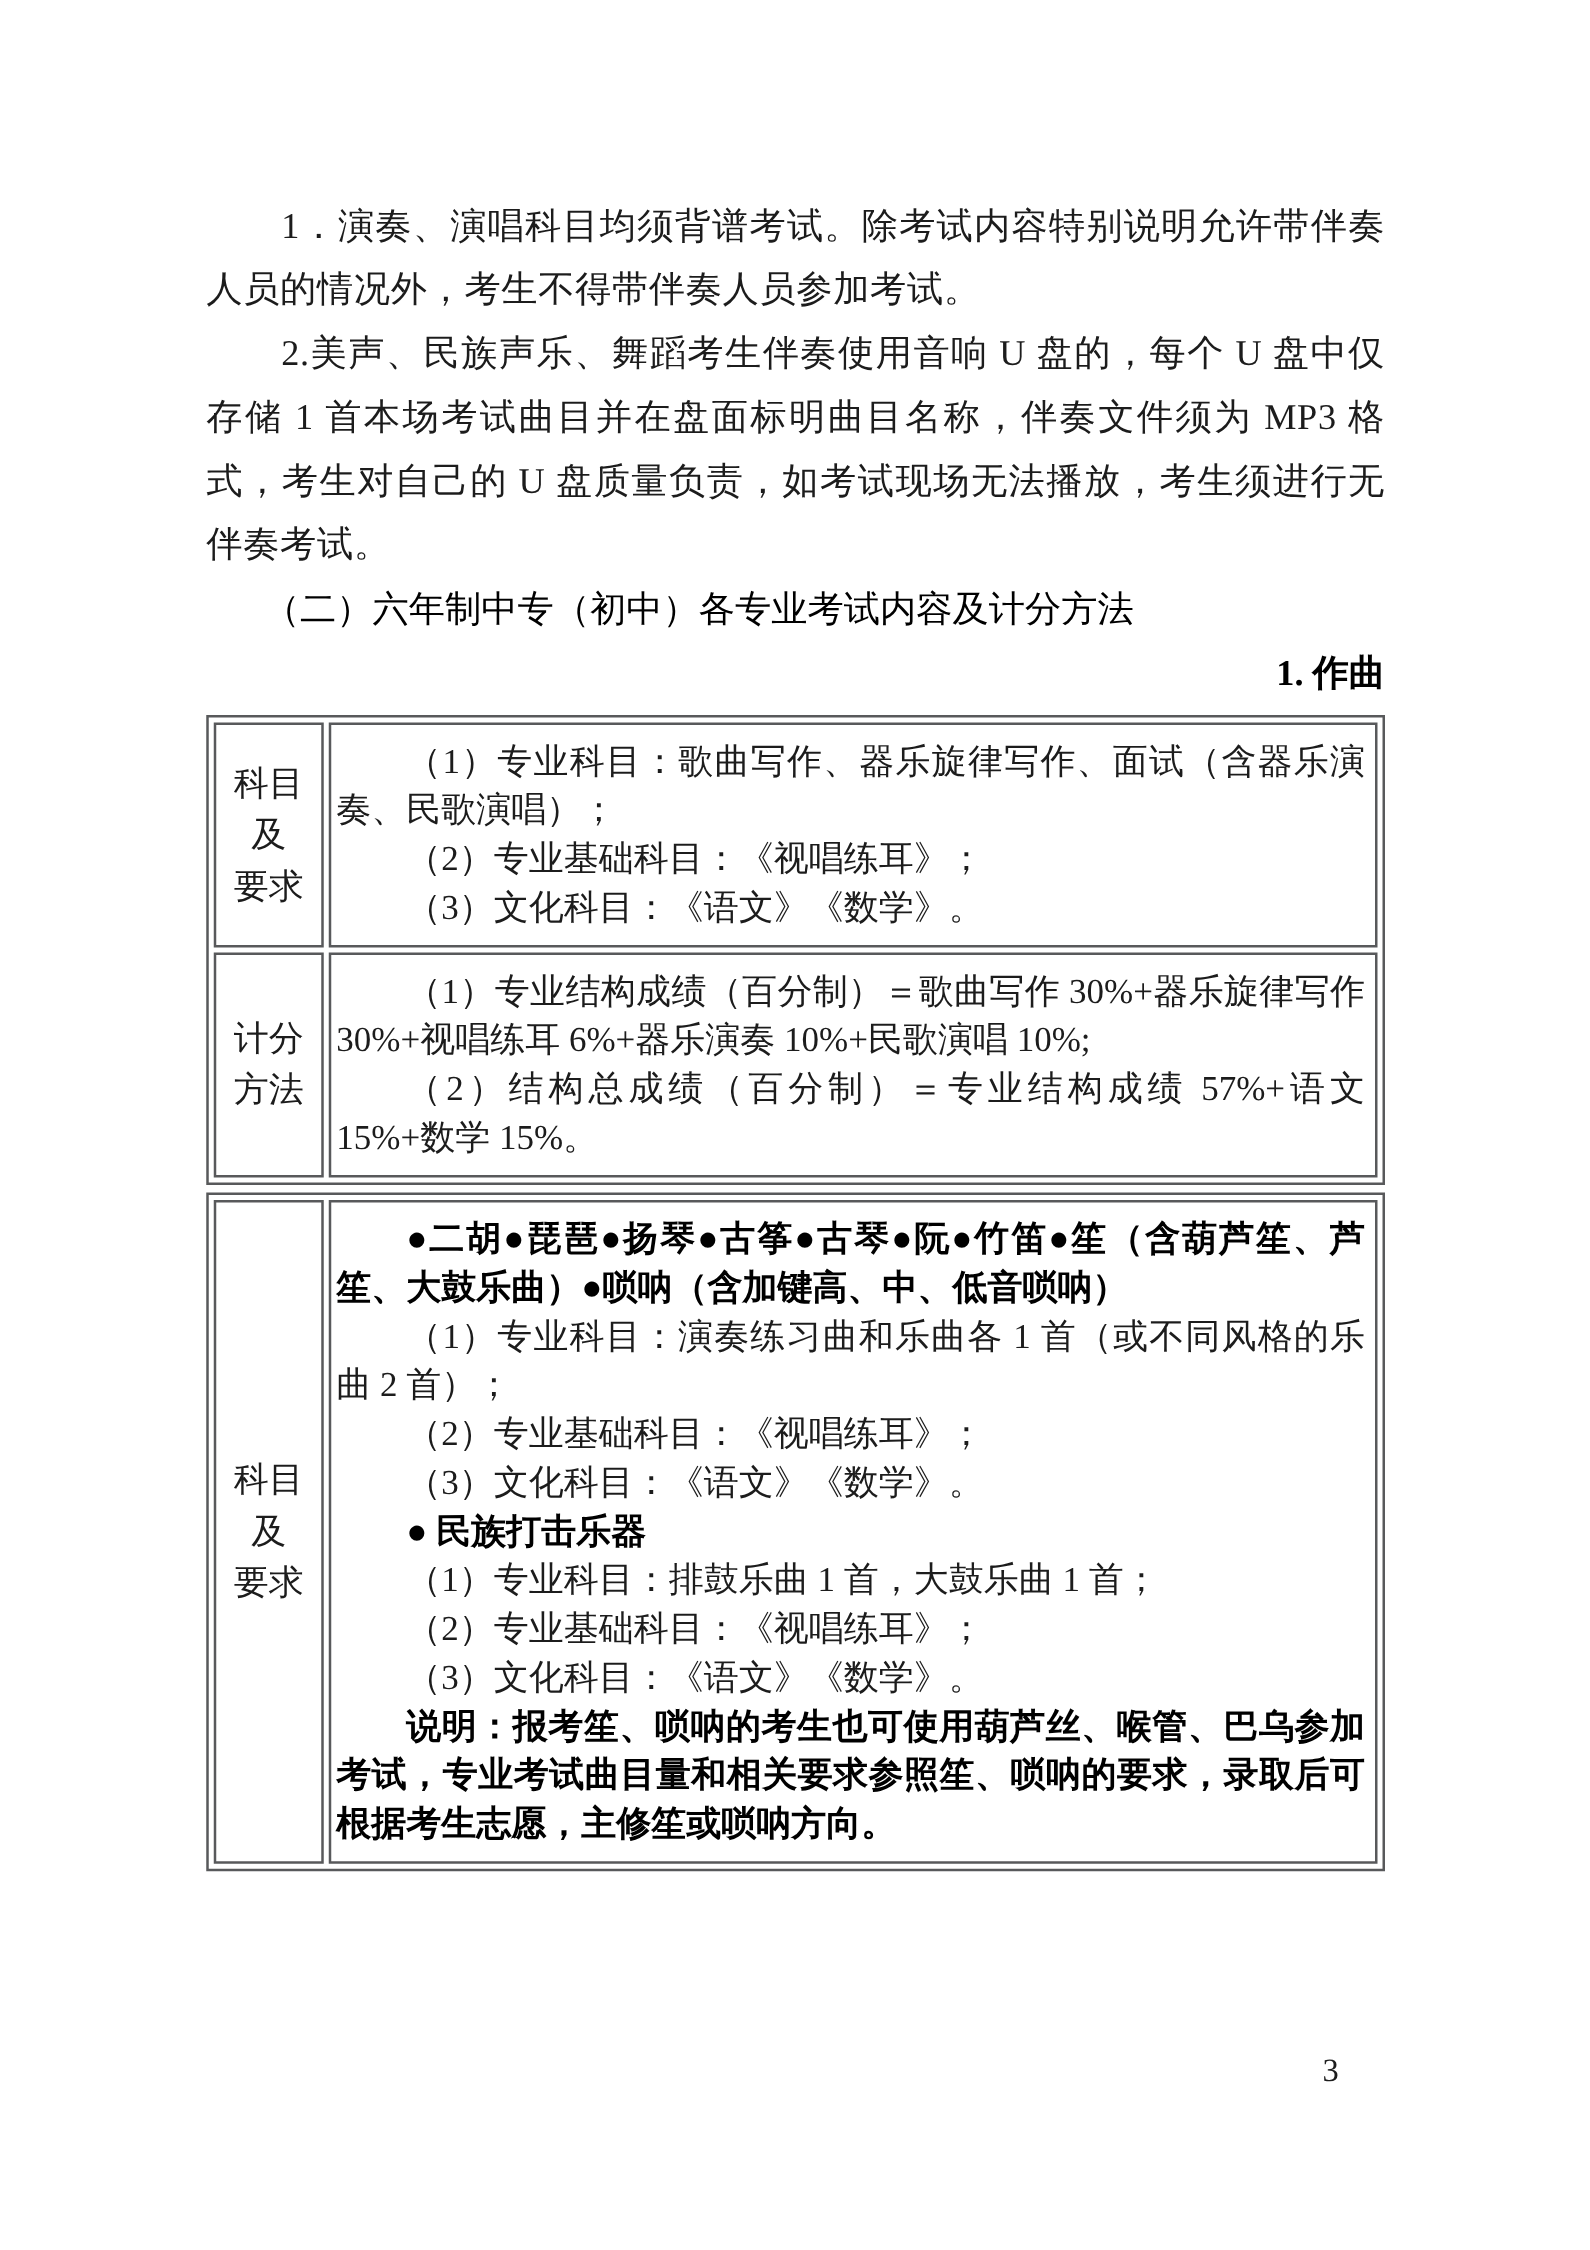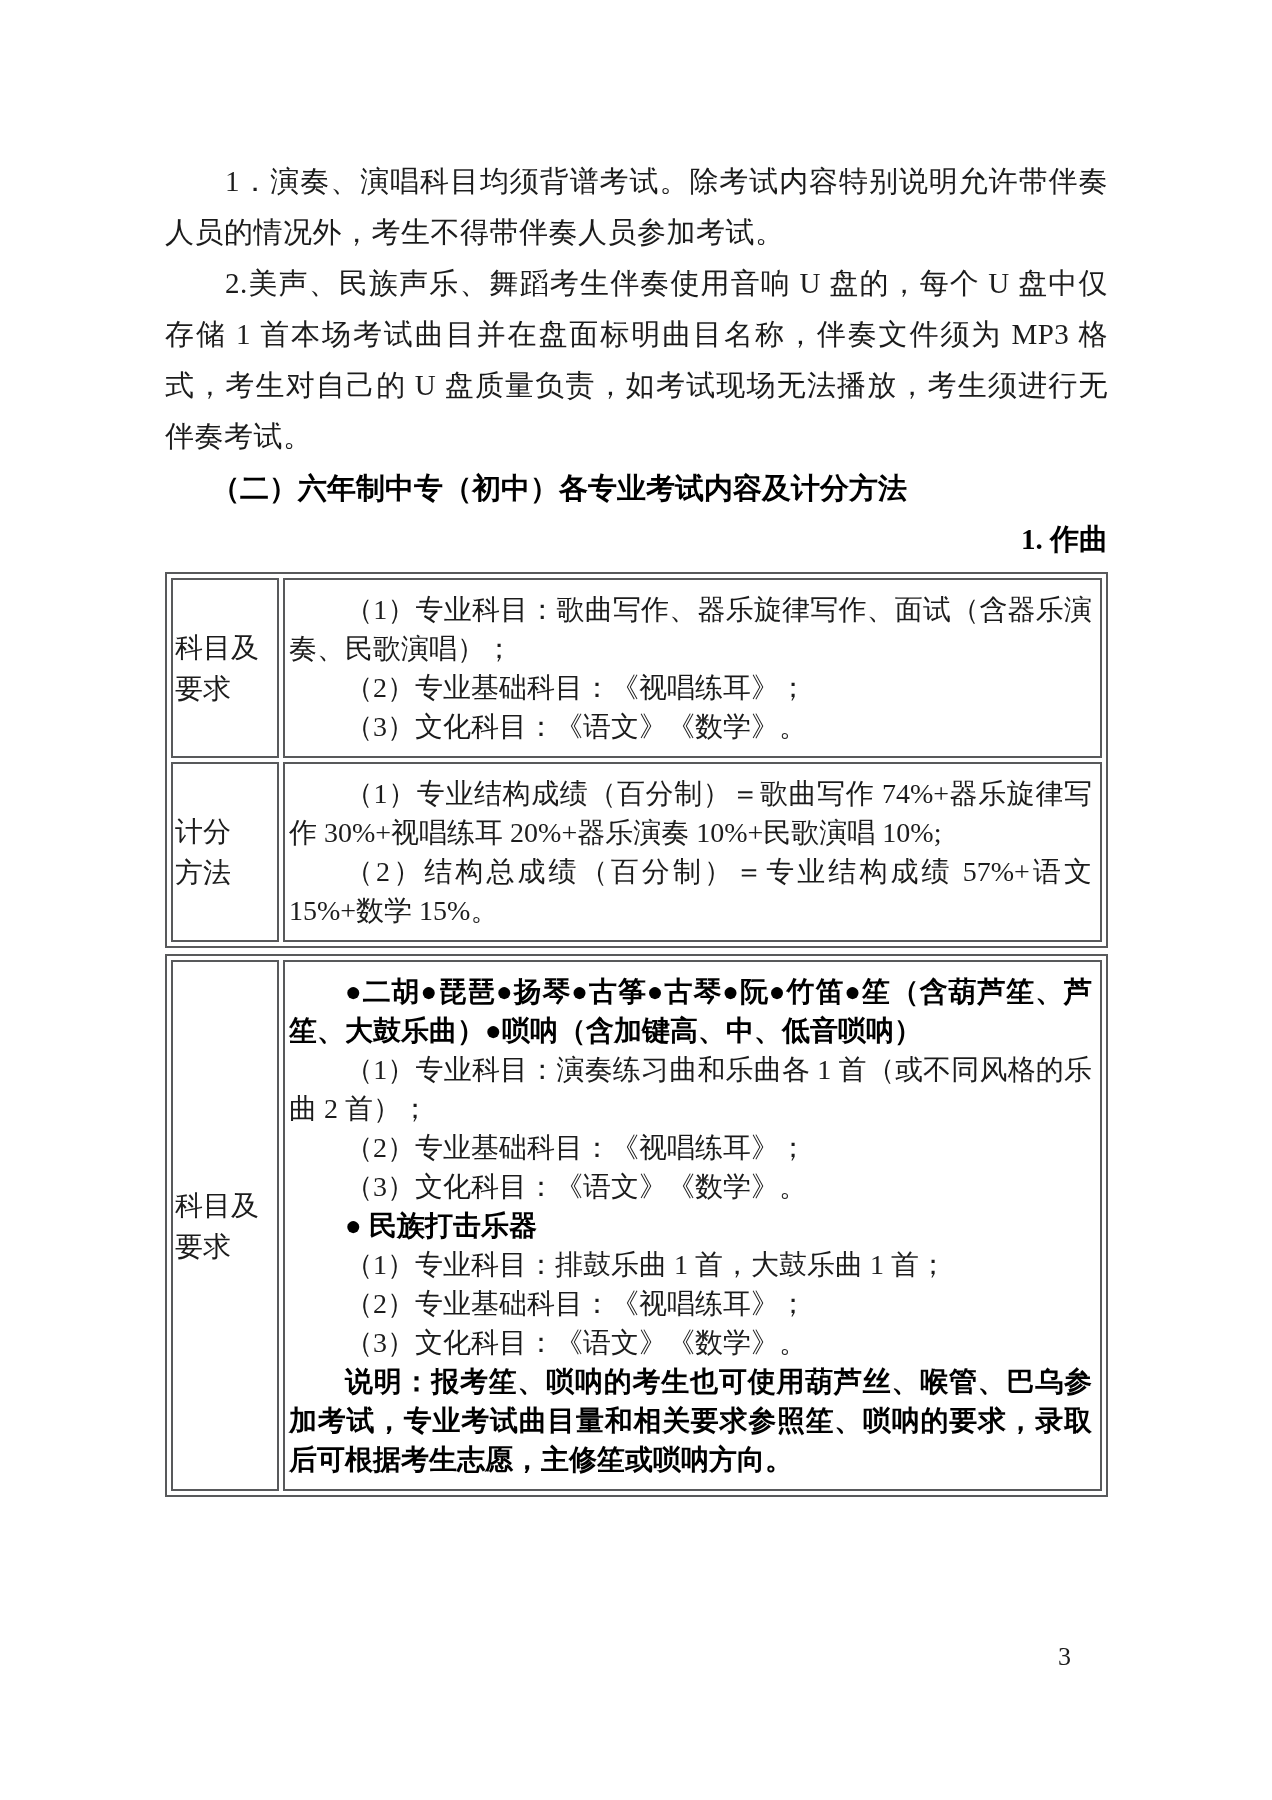--- a/index.html
+++ b/index.html
@@ -19,21 +19,21 @@
     font-size: 29px;
     line-height: 51px;
     text-align: justify;
     text-indent: 60px;
     letter-spacing: 0.5px;
   }
   .heading {
     margin: 0;
     font-size: 29px;
     line-height: 52px;
-    font-weight: bold;
+    font-weight: normal;
     color: #000;
     text-indent: 46px;
   }
   .subheading {
     margin: 0;
     font-size: 29px;
     line-height: 50px;
     font-weight: bold;
     color: #000;
     text-indent: 44px;
@@ -55,21 +55,22 @@
     border-spacing: 4px;
     border: 2px solid #58595b;
     background: #fff;
     table-layout: fixed;
   }
   table.doc-table td {
     border: 2px solid #58595b;
     vertical-align: middle;
   }
   td.label-cell {
-    width: 108px;
+    width: 88px;
+    text-align: center;
     font-size: 28px;
     line-height: 41px;
     padding: 4px 2px;
   }
   td.content-cell {
     font-size: 28px;
     line-height: 39px;
     padding: 10px 8px 10px 4px;
   }
   .content-cell p {
@@ -107,21 +108,21 @@
       <td class="label-cell">科目及<br>要求</td>
       <td class="content-cell">
         <p>（1）专业科目：歌曲写作、器乐旋律写作、面试（含器乐演奏、民歌演唱）；</p>
         <p>（2）专业基础科目：《视唱练耳》；</p>
         <p>（3）文化科目：《语文》《数学》。</p>
       </td>
     </tr>
     <tr class="tr2">
       <td class="label-cell">计分<br>方法</td>
       <td class="content-cell">
-        <p>（1）专业结构成绩（百分制）＝歌曲写作 74%+器乐旋律写作 30%+视唱练耳 20%+器乐演奏 10%+民歌演唱 10%;</p>
+        <p>（1）专业结构成绩（百分制）＝歌曲写作 30%+器乐旋律写作 30%+视唱练耳 6%+器乐演奏 10%+民歌演唱 10%;</p>
         <p>（2）结构总成绩（百分制）＝专业结构成绩 57%+语文 15%+数学 15%。</p>
       </td>
     </tr>
   </tbody>
     </table>
 
 
   <table class="doc-table t2">
     <tbody>
         <tr>

